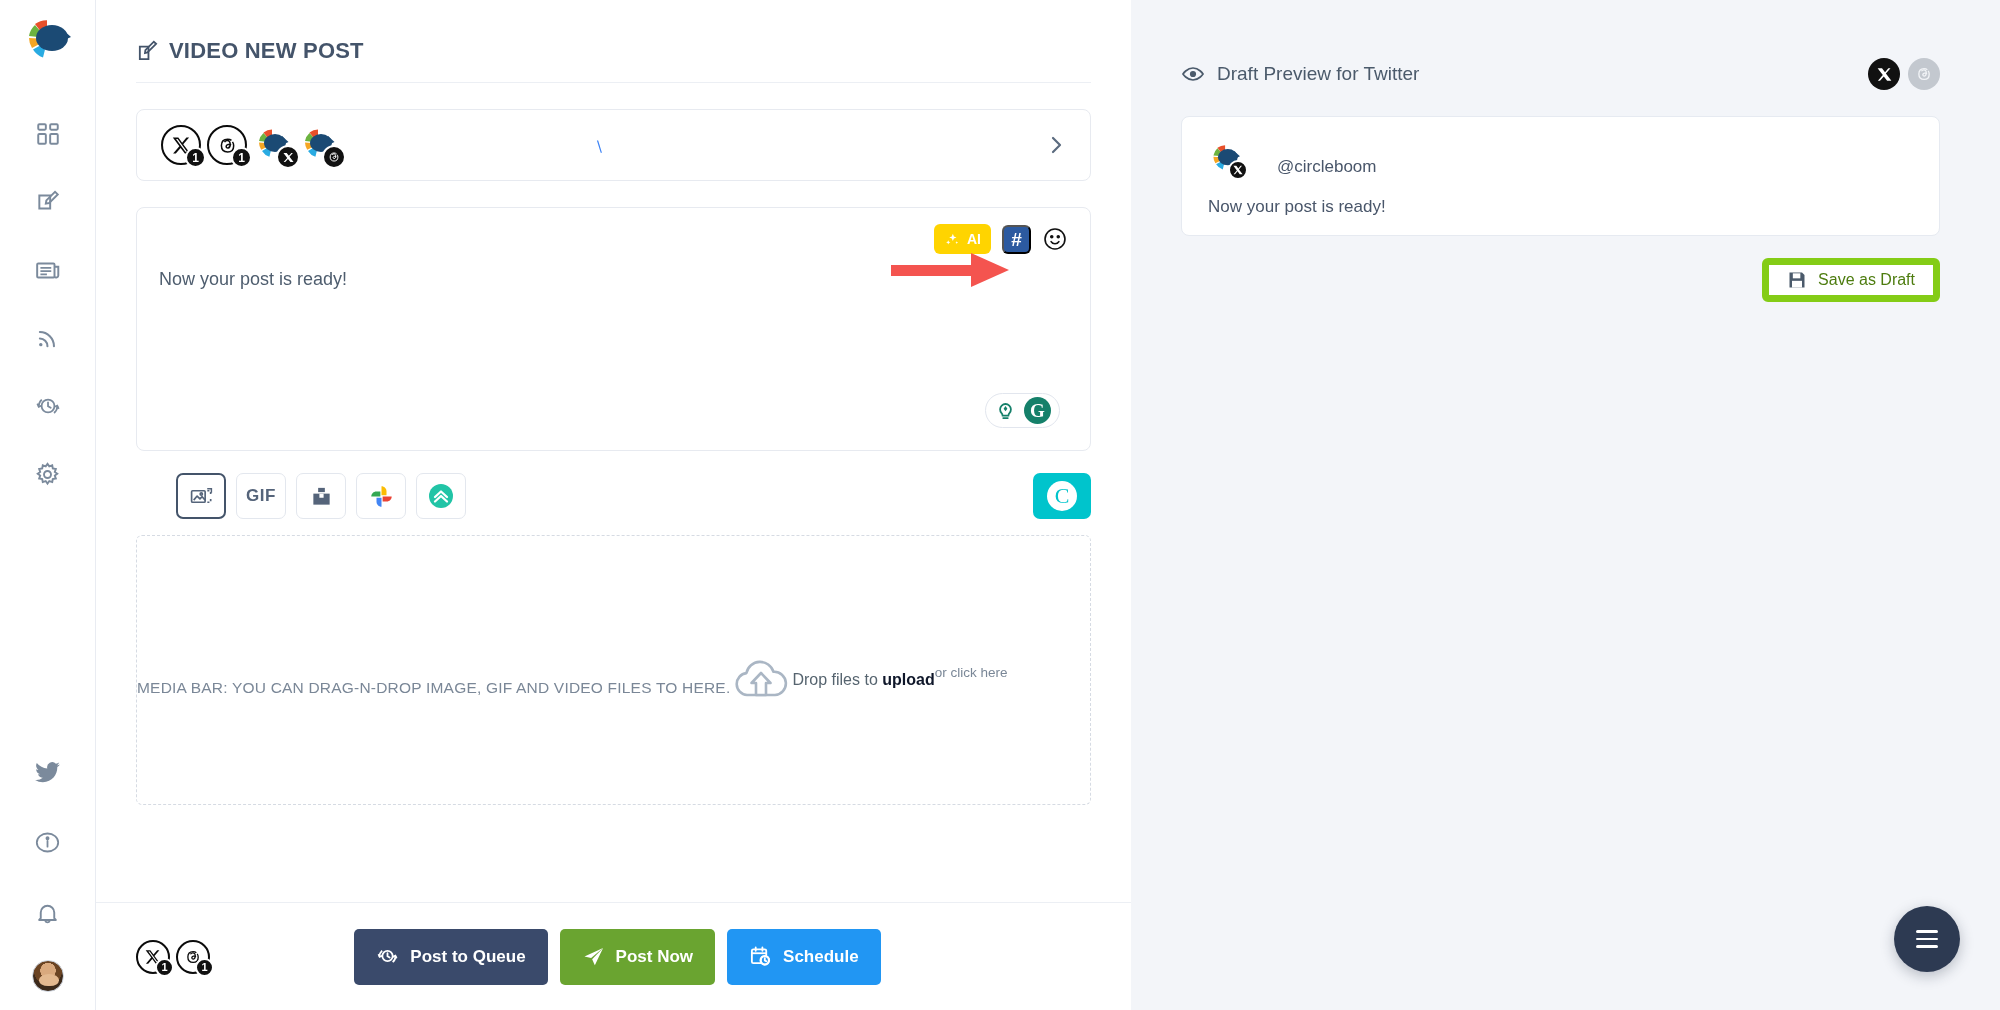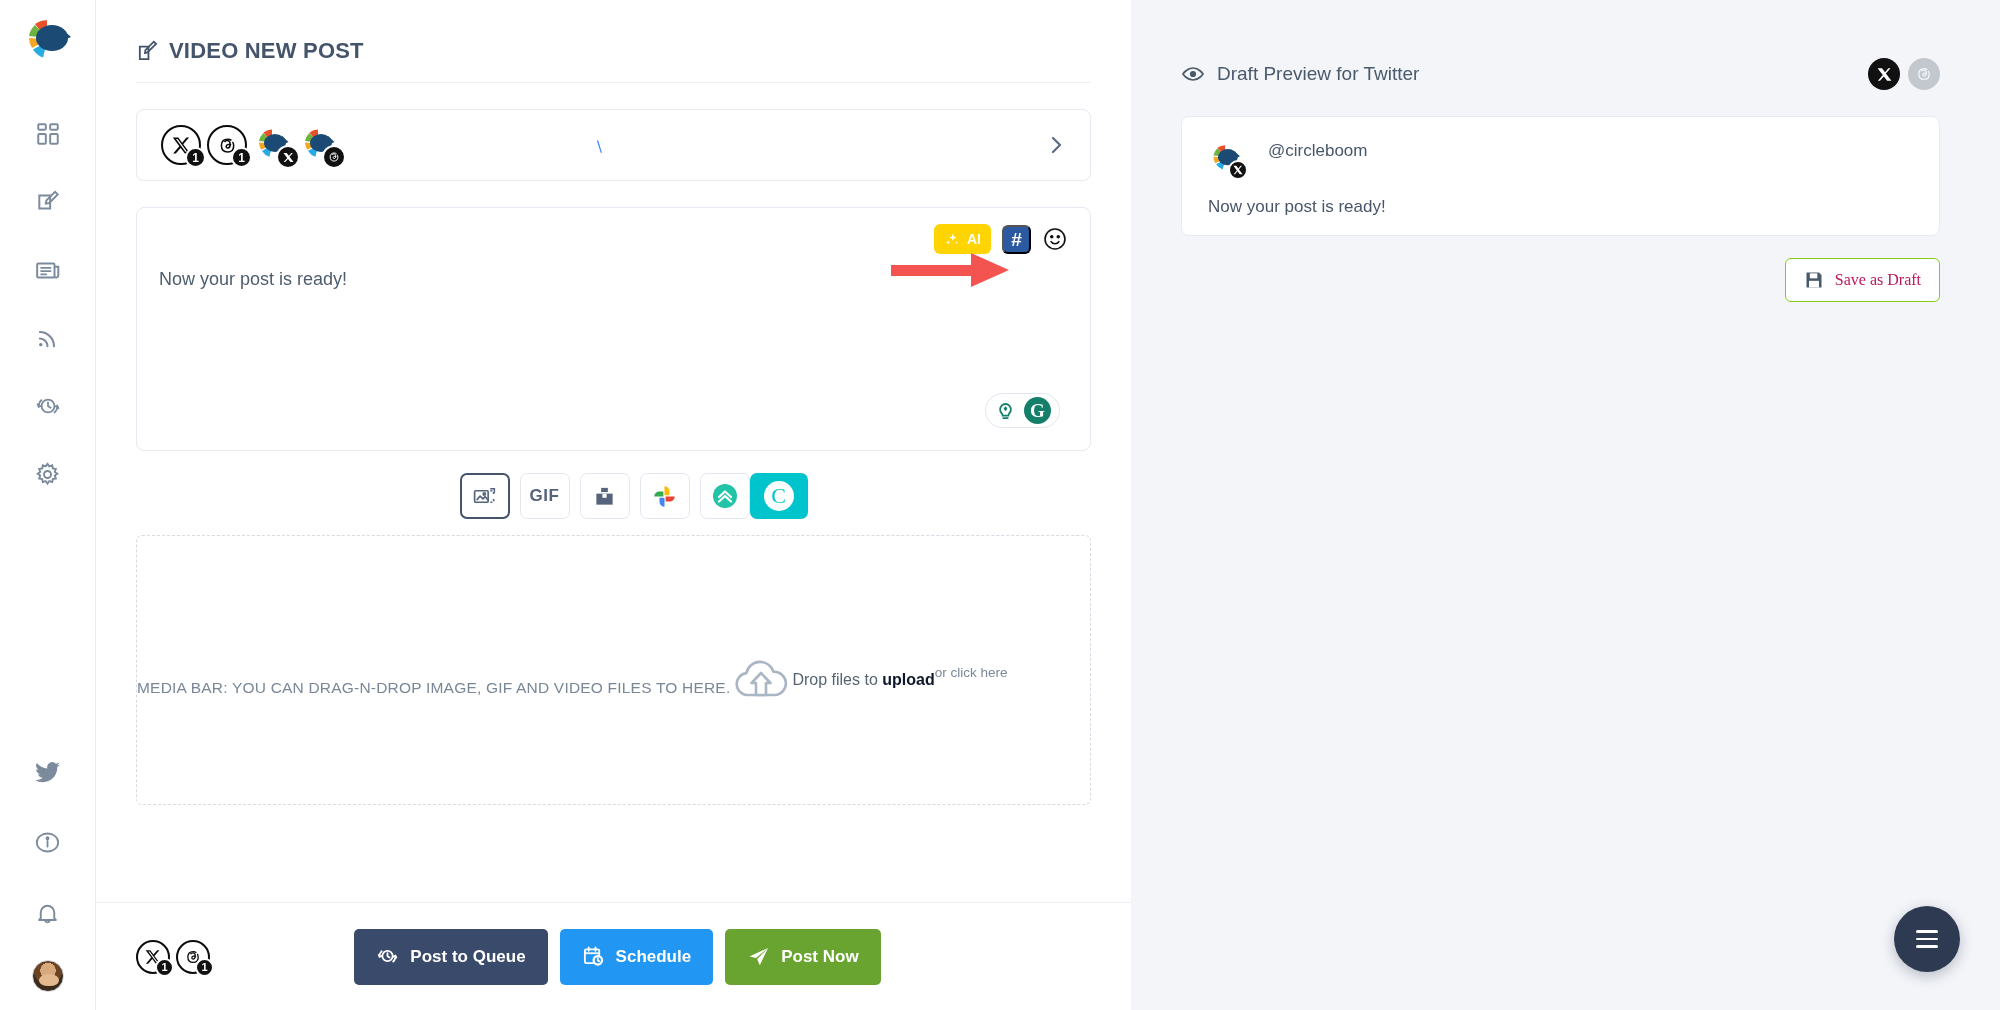--- a/index.html
+++ b/index.html
@@ -122,21 +122,21 @@
   }
   .gram-g {
     width: 27px; height: 27px; border-radius: 50%; background: #15806a;
     display: flex; align-items: center; justify-content: center;
     color: #fff; font-size: 19px; font-weight: bold; line-height: 1;
     font-family: "Liberation Serif", serif;
   }
 
   
   .media-bar-row {
-    margin-top: 22px; display: flex; align-items: center; justify-content: center; padding-left: 40px;
+    margin-top: 22px; display: flex; align-items: center; justify-content: space-between; padding-left: 40px;
   }
   .media-btns { display: flex; gap: 10px; }
   .m-btn {
     width: 50px; height: 46px; border: 1px solid #e3e7ee; border-radius: 7px;
     background: #fff; display: flex; align-items: center; justify-content: center;
     cursor: pointer; color: #58677b;
   }
   .m-btn.active { border: 2px solid #44546a; }
   .m-btn .gif-txt { font-size: 17px; font-weight: bold; letter-spacing: .5px; color: #55647a; }
   .canva-btn {
@@ -201,29 +201,29 @@
   .pv-tog {
     width: 32px; height: 32px; border-radius: 50%; display: flex;
     align-items: center; justify-content: center; cursor: pointer;
   }
   .pv-tog.on { background: #111; color: #fff; }
   .pv-tog.off { background: #c3c8cf; color: #eceff3; }
   .pv-card {
     margin-top: 26px; background: #fff; border: 1px solid #e6eaf1; border-radius: 8px;
     padding: 24px 26px; height: 120px;
   }
-  .pv-user { display: flex; align-items: flex-start; gap: 24px; }
+  .pv-user { display: flex; align-items: flex-end; gap: 33px; }
   .pv-ava { position: relative; width: 36px; height: 36px; }
   .pv-handle { font-size: 17px; color: #49566a; font-weight: 500; }
   .pv-text { margin-top: 20px; font-size: 17px; color: #49566a; }
   .pv-draft-row { margin-top: 22px; display: flex; justify-content: flex-end; }
   .draft-btn {
-    background: #fff; border: 1px solid #84cc16; border-radius: 6px; height: 44px;
+    background: #fff; border: 7px solid #84cc16; border-radius: 6px; height: 44px;
     padding: 0 18px; display: flex; align-items: center; gap: 11px;
-    font-size: 16px; color: #be185d; cursor: pointer; font-family: Liberation Serif, serif;
+    font-size: 16px; color: #4d7c0f; cursor: pointer; font-family: Liberation Sans, sans-serif;
   }
 
   
   .fab {
     position: absolute; right: 40px; bottom: 38px; width: 66px; height: 66px;
     border-radius: 50%; background: #2d3a52; display: flex; align-items: center;
     justify-content: center; cursor: pointer; box-shadow: 0 4px 14px rgba(30,40,60,.28);
   }
   .fab-lines { display: flex; flex-direction: column; gap: 5px; }
   .fab-lines i { display: block; height: 2.6px; background: #fff; border-radius: 2px; }
@@ -532,41 +532,41 @@
               <circle cx="12" cy="11.5" r="5.4"></circle>
                 <path d="M12 8.6 v3.1 l2.2 1.3" stroke-linecap="round"></path>
               <path d="M3.6 12 a8.4 8.4 0 0 1 2.8-6.2"></path>
                 <path d="M2.6 9.6 L3.8 12.4 L6.5 11.2"></path>
               <path d="M20.4 11.5 a8.4 8.4 0 0 1 -3 6.4"></path>
                 <path d="M21.5 14 L20.2 11.1 L17.5 12.4"></path>
             </svg>
           </span>
           <span>Post to Queue</span>
         </button>
+        <button class="act-btn act-now">
+          <span style="display:flex">
+            <svg width="23" height="23" viewBox="0 0 24 24" fill="#fff">
+              <path d="M22 3 L2.6 12 L9.5 13.6 L22 3 Z"></path>
+              <path d="M10.6 14.8 L22 3 L13.4 21 L10.6 14.8 Z"></path>
+            </svg>
+          </span>
+          <span>Post Now</span>
+        </button>
         <button class="act-btn act-sched">
           <span style="display:flex">
             <svg width="23" height="23" viewBox="0 0 24 24" fill="none" stroke="#fff" stroke-width="1.9">
               <rect x="3" y="4.5" width="15" height="14.5" rx="1.6"></rect>
               <path d="M3 8.6 h15"></path>
                 <path d="M7 2.6 v3.4 M14 2.6 v3.4" stroke-linecap="round"></path>
               <circle cx="16.5" cy="16" r="4.6" fill="#2196f3"></circle>
               <circle cx="16.5" cy="16" r="4.2"></circle>
                 <path d="M16.5 13.7 v2.4 l1.7 1" stroke-linecap="round"></path>
             </svg>
           </span>
           <span>Schedule</span>
-        </button>
-        <button class="act-btn act-now">
-          <span style="display:flex">
-            <svg width="23" height="23" viewBox="0 0 24 24" fill="#fff">
-              <path d="M22 3 L2.6 12 L9.5 13.6 L22 3 Z"></path>
-              <path d="M10.6 14.8 L22 3 L13.4 21 L10.6 14.8 Z"></path>
-            </svg>
-          </span>
-          <span>Post Now</span>
         </button>
       </div>
     </div>
 
     <div class="red-arrow">
       <svg width="125" height="40" viewBox="0 0 125 40">
         <rect x="0" y="15" width="85" height="11" fill="#f4544f"></rect>
         <path d="M80 3 L118 20 L80 37 Z" fill="#f4544f"></path>
       </svg>
     </div>

